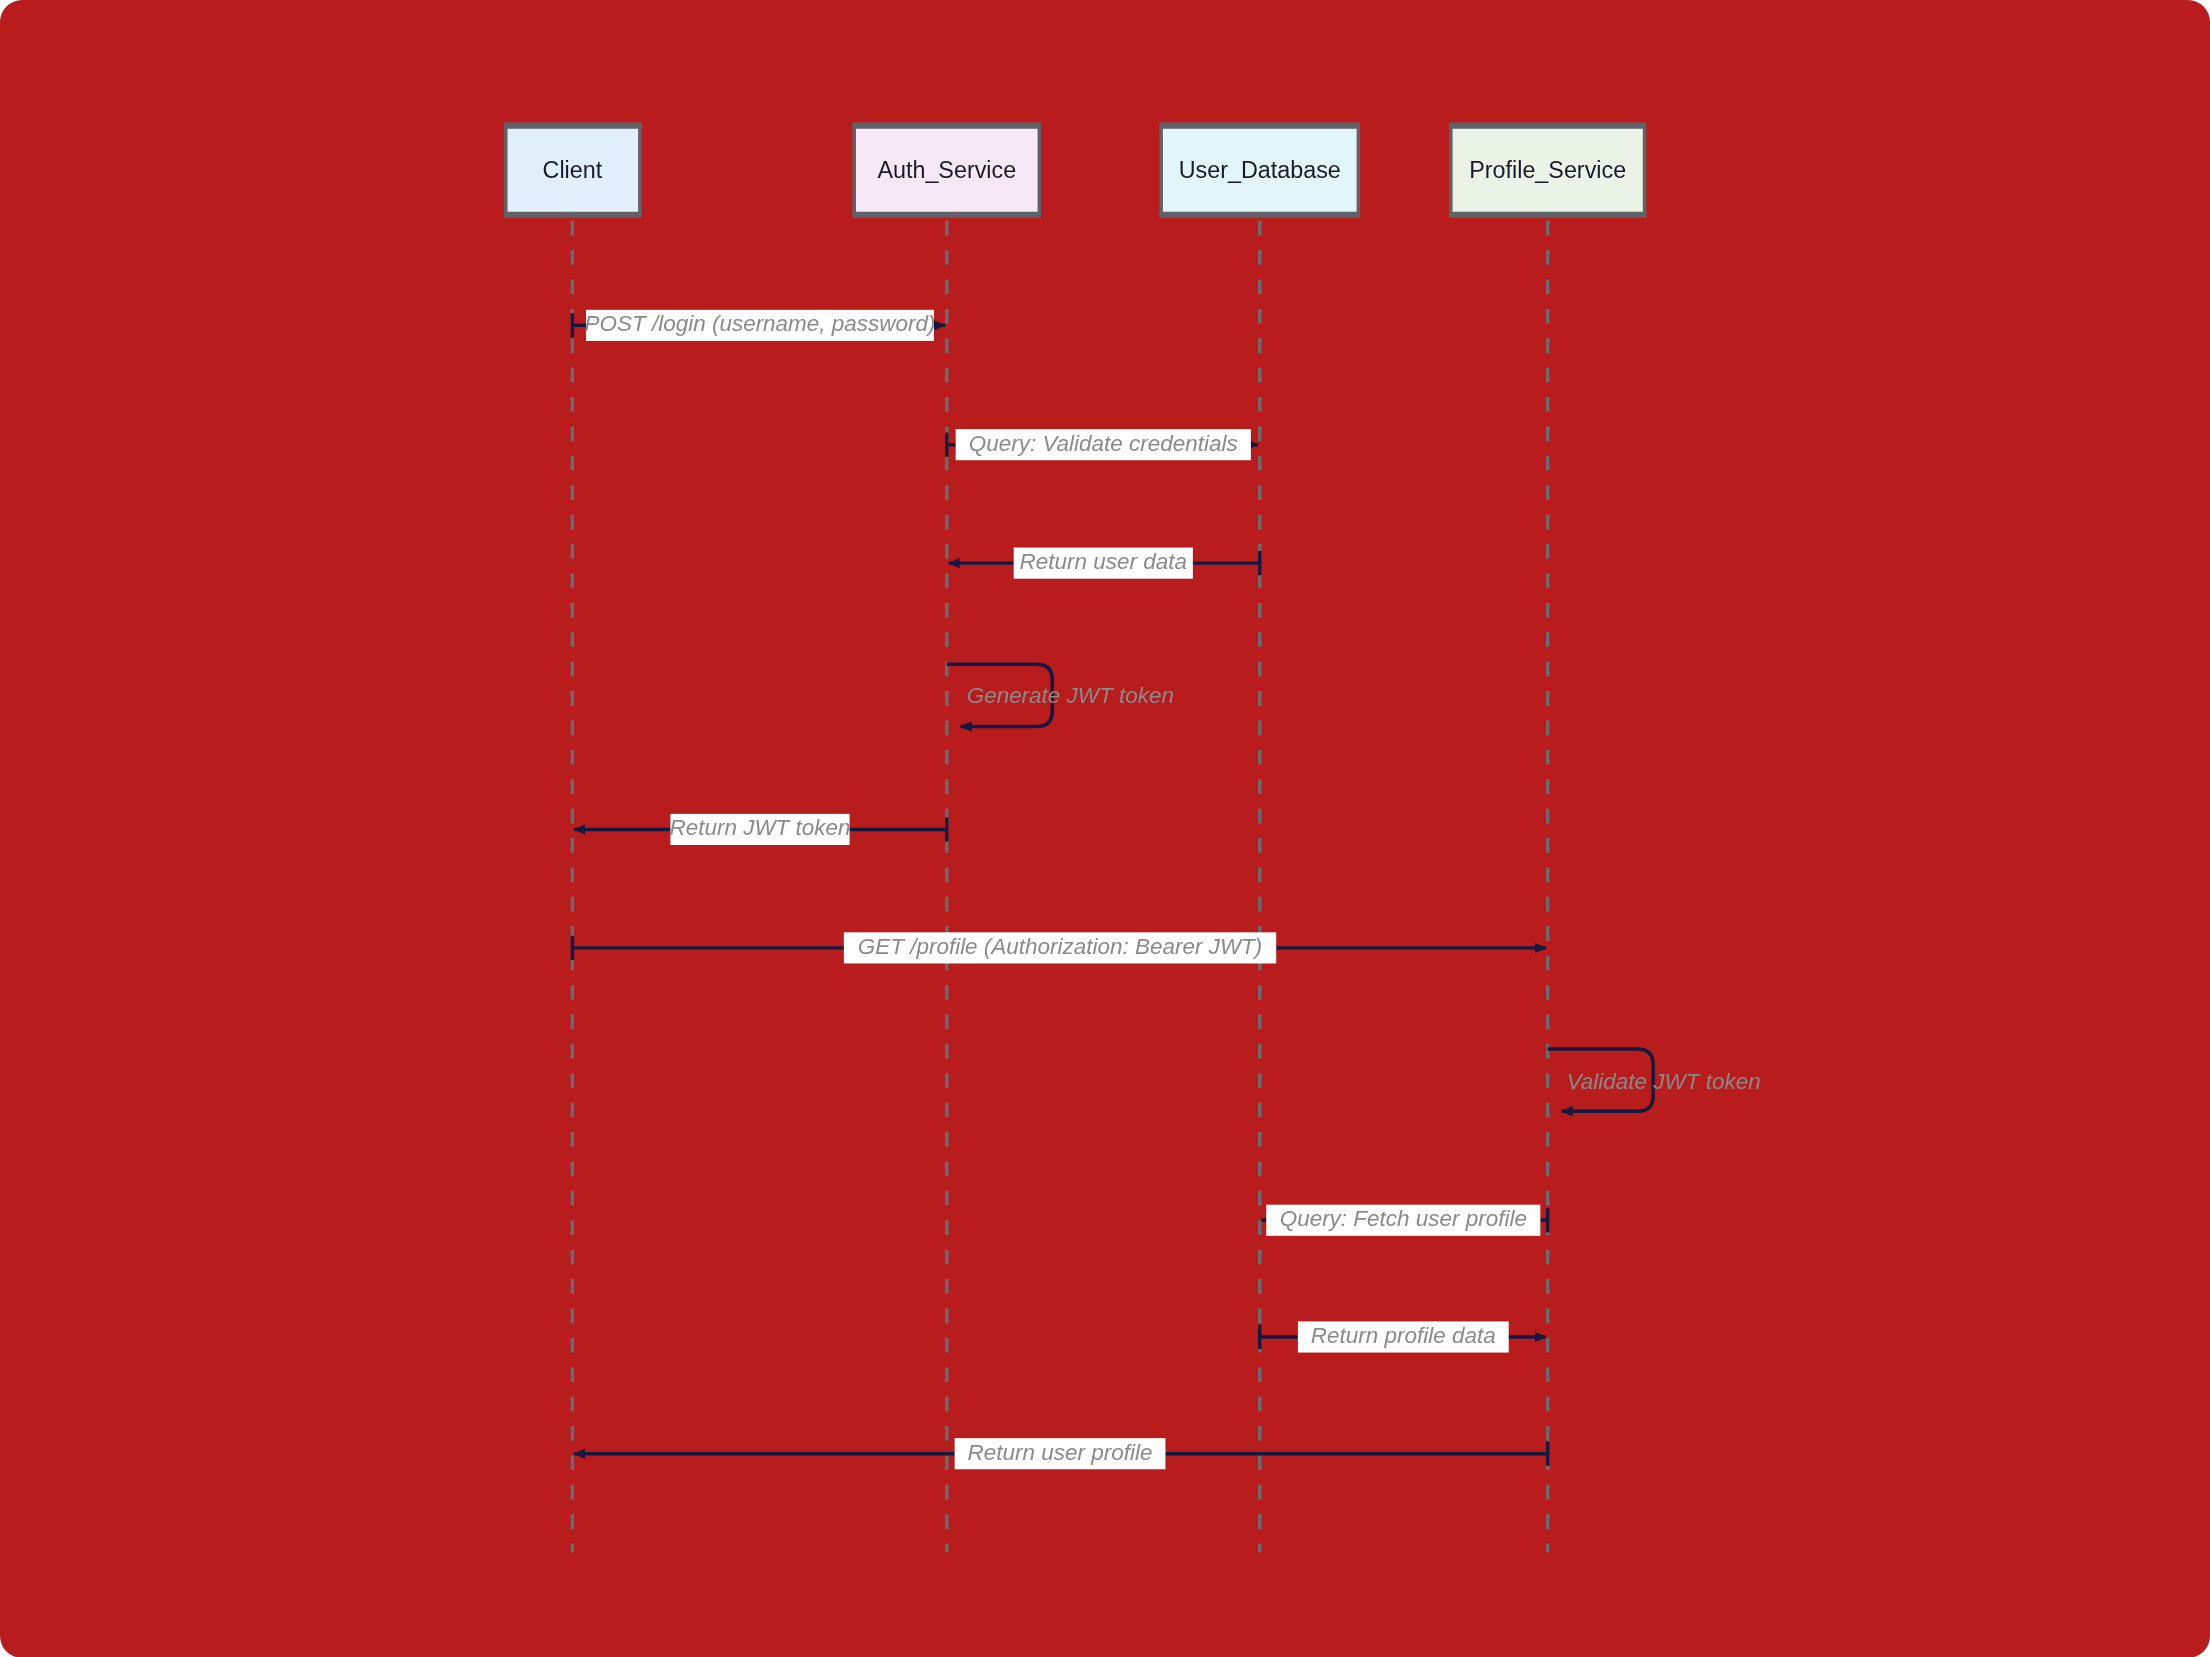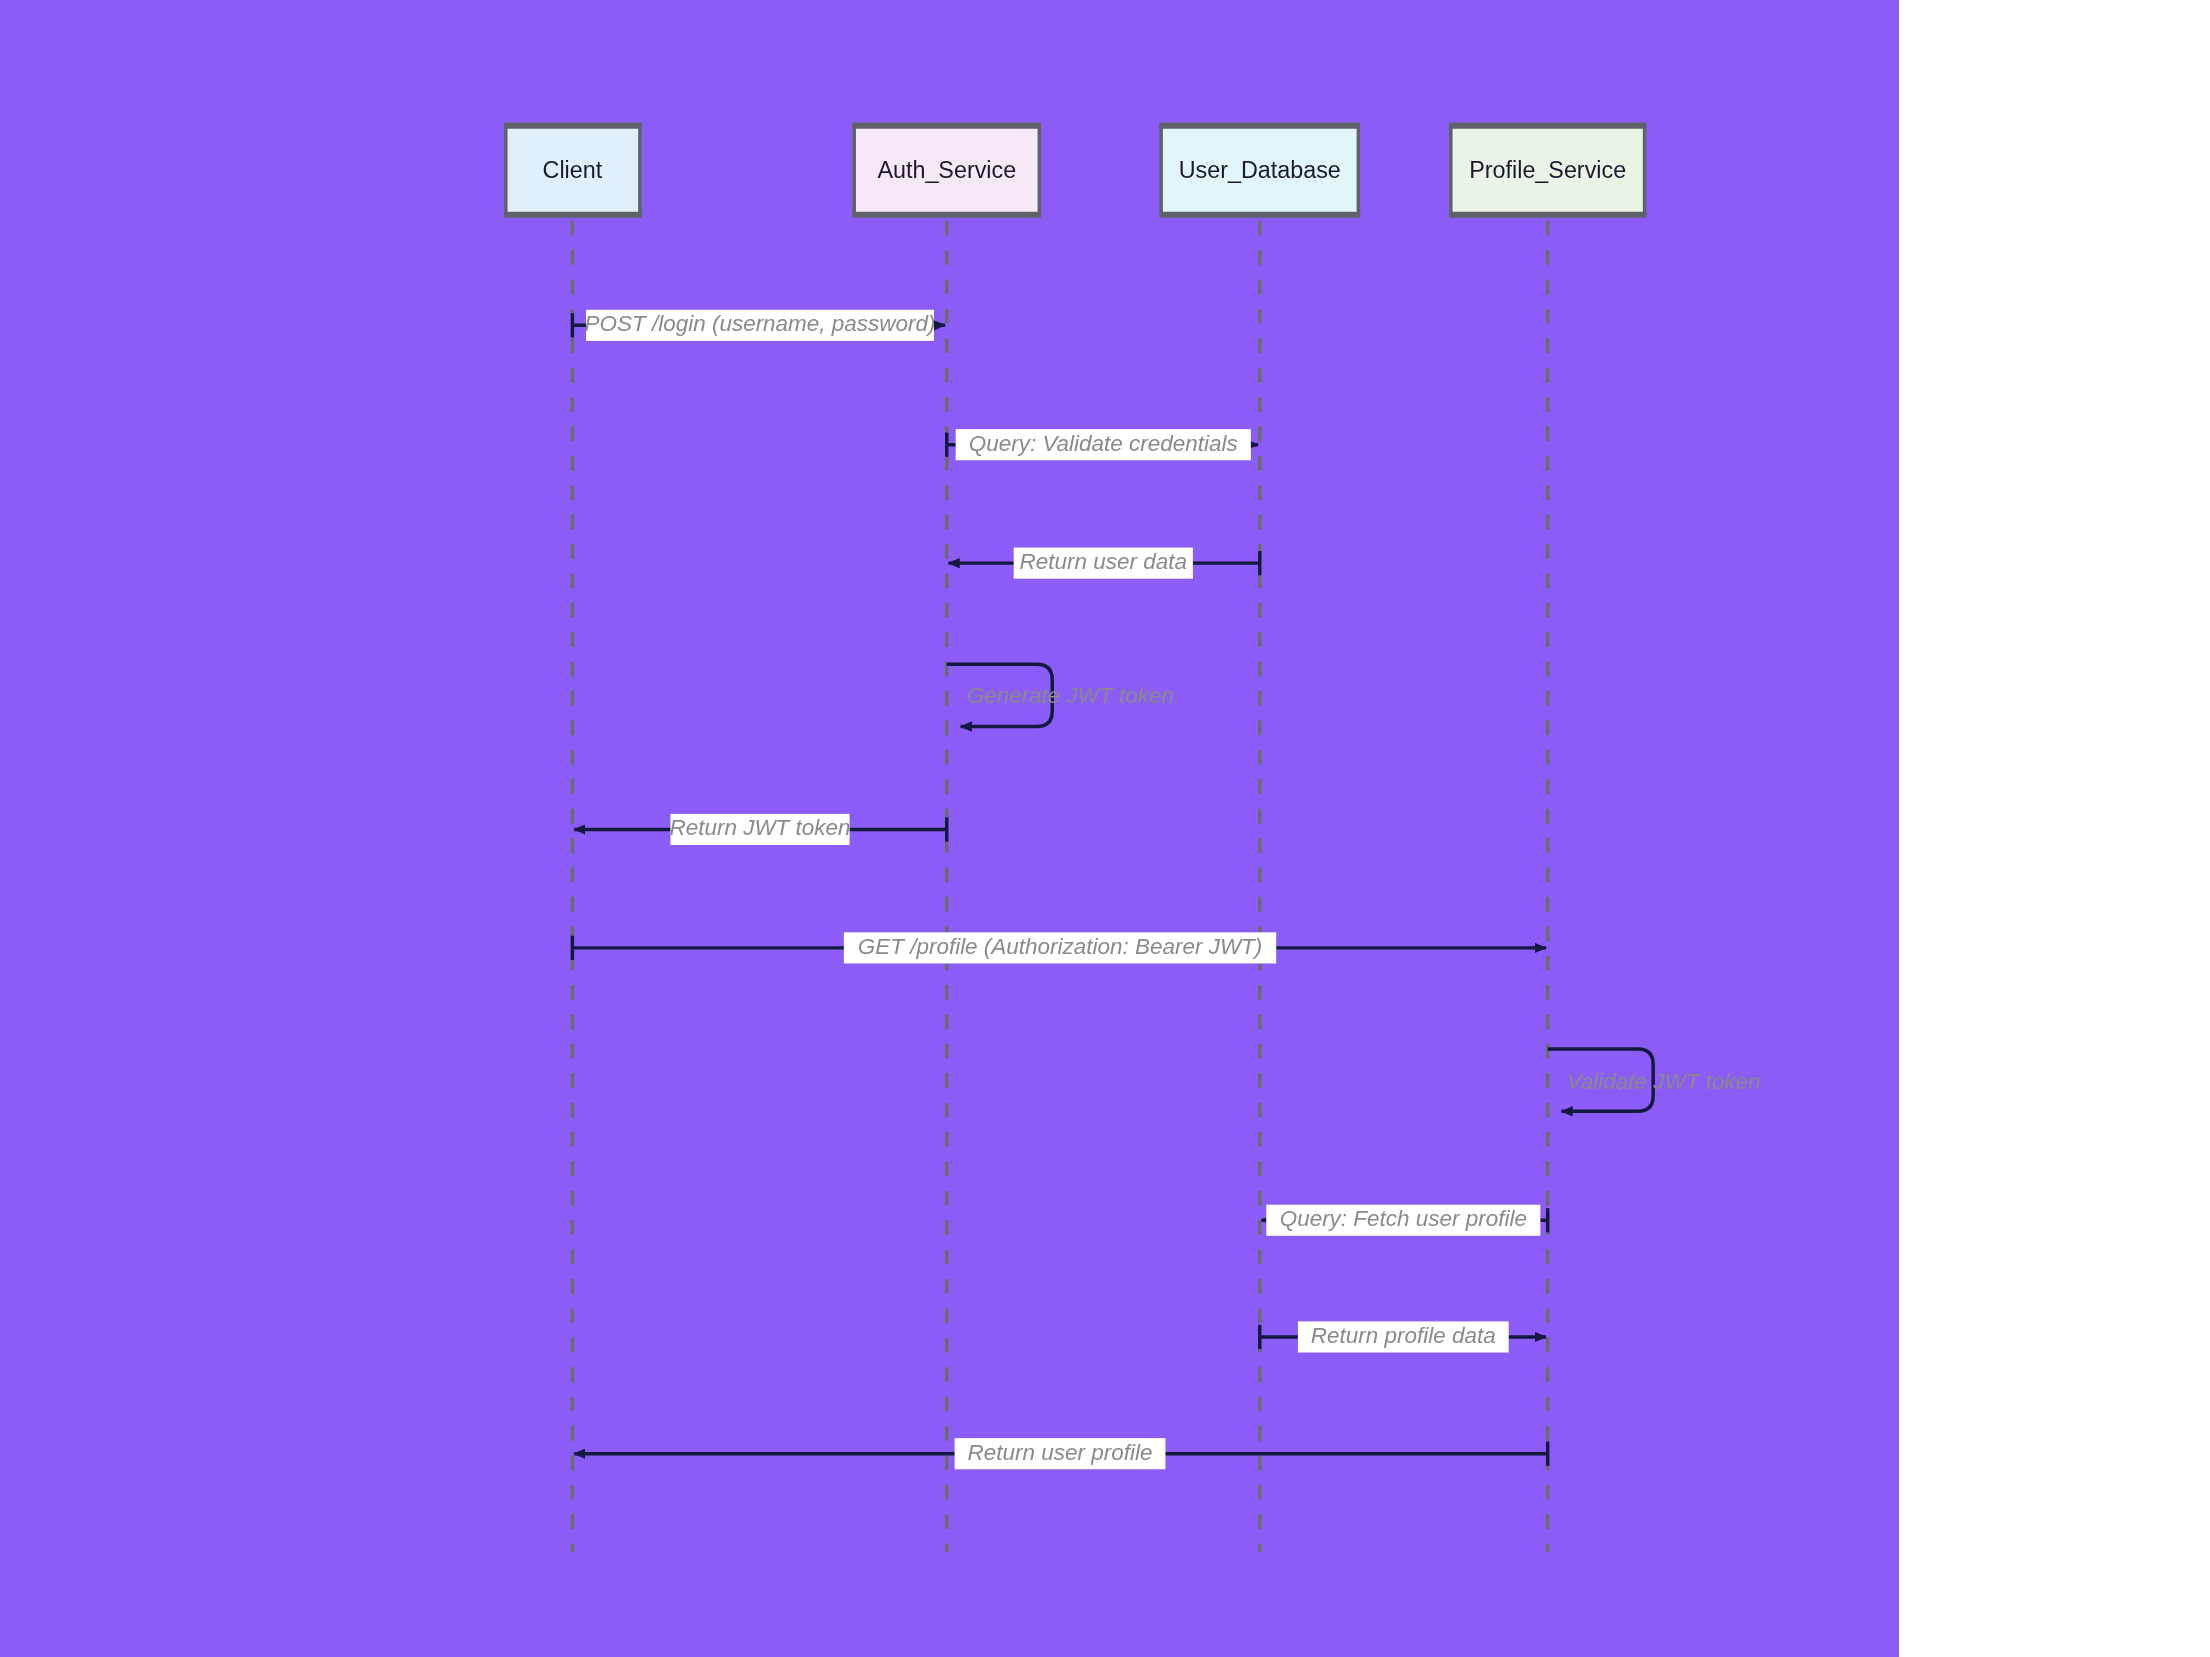--- a/index.html
+++ b/index.html
@@ -8,23 +8,24 @@
     background: #ffffff;
   }
   body {
     width: 2210px;
     height: 1658px;
     font-family: "Liberation Sans", sans-serif;
     overflow: hidden;
   }
   #diagram-root {
     position: relative;
-    width: 1899px;
+    width: 2210px;
     height: 1658px;
-    background: #8b5cf6;
+    background: #b91c1c;
+    border-radius: 22px;
   }
   #seq-svg {
     position: absolute;
     left: 0;
     top: 0;
     width: 2210px;
     height: 1658px;
     display: block;
   }
   .participant-label {

